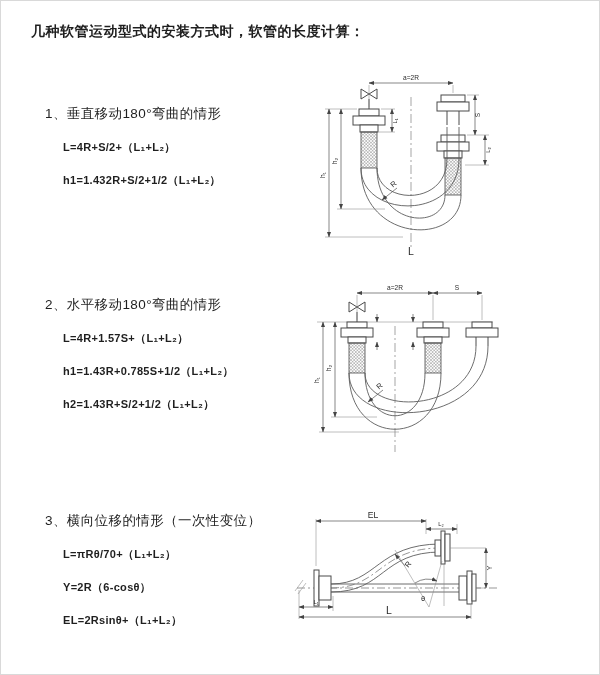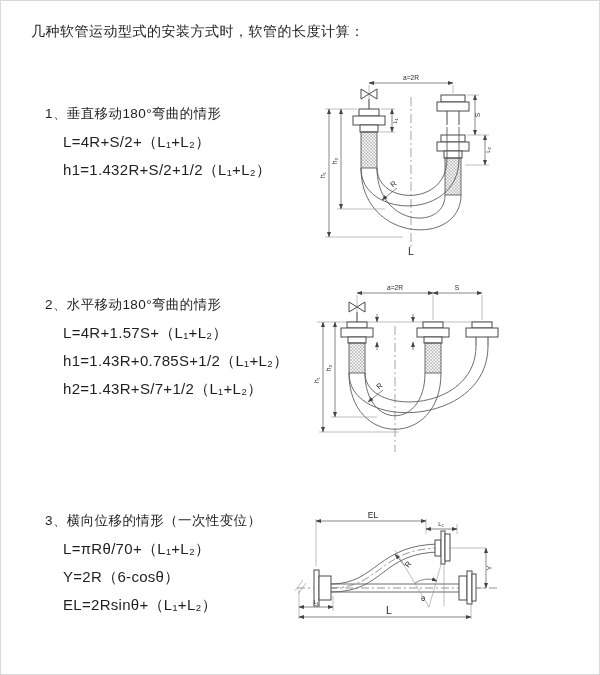--- a/index.html
+++ b/index.html
@@ -1,23 +1,23 @@
 <!DOCTYPE html>
 <html><head>
 <meta charset="utf-8">
 <style>
   html,body{margin:0;padding:0;background:#f2f2f2;}
   .page{position:relative;width:600px;height:675px;background:#fff;
         font-family:"Liberation Sans","DejaVu Sans",sans-serif;color:#1f1f1f;
         border:1px solid #d9d9d9;box-sizing:border-box;overflow:hidden;}
-  .title{position:absolute;left:30px;top:22px;font-size:14px;font-weight:400;letter-spacing:.5px;}
+  .title{position:absolute;left:30px;top:22px;font-size:14px;font-weight:700;letter-spacing:.5px;}
   .section{position:absolute;left:44px;width:270px;}
   .sec1{top:104px;}  .sec2{top:295px;}  .sec3{top:511px;}
   .heading{font-size:13.5px;font-weight:400;letter-spacing:.4px;margin:0 0 10px 0;line-height:18px;}
-  .formula{font-size:15px;font-weight:400;letter-spacing:.3px;margin:0 0 11px 18px;line-height:17px;}
+  .formula{font-size:11px;font-weight:700;letter-spacing:.3px;margin:16px 0 11px 18px;line-height:17px;}
   .diagram{position:absolute;}
   .dg1{left:306px;top:68px;}  .dg2{left:302px;top:279px;}  .dg3{left:284px;top:503px;}
   svg{display:block;}
   svg .fit{stroke:#4a4a4a;stroke-width:1;fill:#fff;}
   svg .ln{stroke:#4a4a4a;stroke-width:1;fill:none;}
   svg .hose{stroke:#5c5c5c;stroke-width:.9;fill:none;}
   svg .braid{stroke:#4a4a4a;stroke-width:.8;}
   svg .dim{stroke:#555;stroke-width:.7;fill:none;}
   svg .ext{stroke:#8a8a8a;stroke-width:.55;fill:none;}
   svg .cl{stroke:#6a6a6a;stroke-width:.6;fill:none;stroke-dasharray:9 3 2 3;}
@@ -126,21 +126,21 @@
       </g>
 
       <text class="t9" x="104" y="186" text-anchor="middle">L</text>
     </svg>
   </div>
 
   <div class="section sec2">
     <div class="heading">2、水平移动180°弯曲的情形</div>
     <div class="formula">L=4R+1.57S+（L₁+L₂）</div>
     <div class="formula">h1=1.43R+0.785S+1/2（L₁+L₂）</div>
-    <div class="formula">h2=1.43R+S/7+1/2（L₁+L₂）</div>
+    <div class="formula">h2=1.43R+S/2+1/2（L₁+L₂）</div>
   </div>
 
   <div class="diagram dg2">
     <svg width="294" height="186" viewBox="0 0 294 186">
       <defs>
         <pattern id="hp2" width="3.2" height="3.2" patternUnits="userSpaceOnUse">
           <path d="M0,3.2 L3.2,0 M0,0 L3.2,3.2" stroke="#8b8b8b" stroke-width="0.5"></path>
         </pattern>
         <marker id="ar2" viewBox="0 0 8 8" refX="7.5" refY="4" markerWidth="8" markerHeight="8" orient="auto-start-reverse">
           <path d="M0,1 L8,4 L0,7 z" fill="#444"></path>

